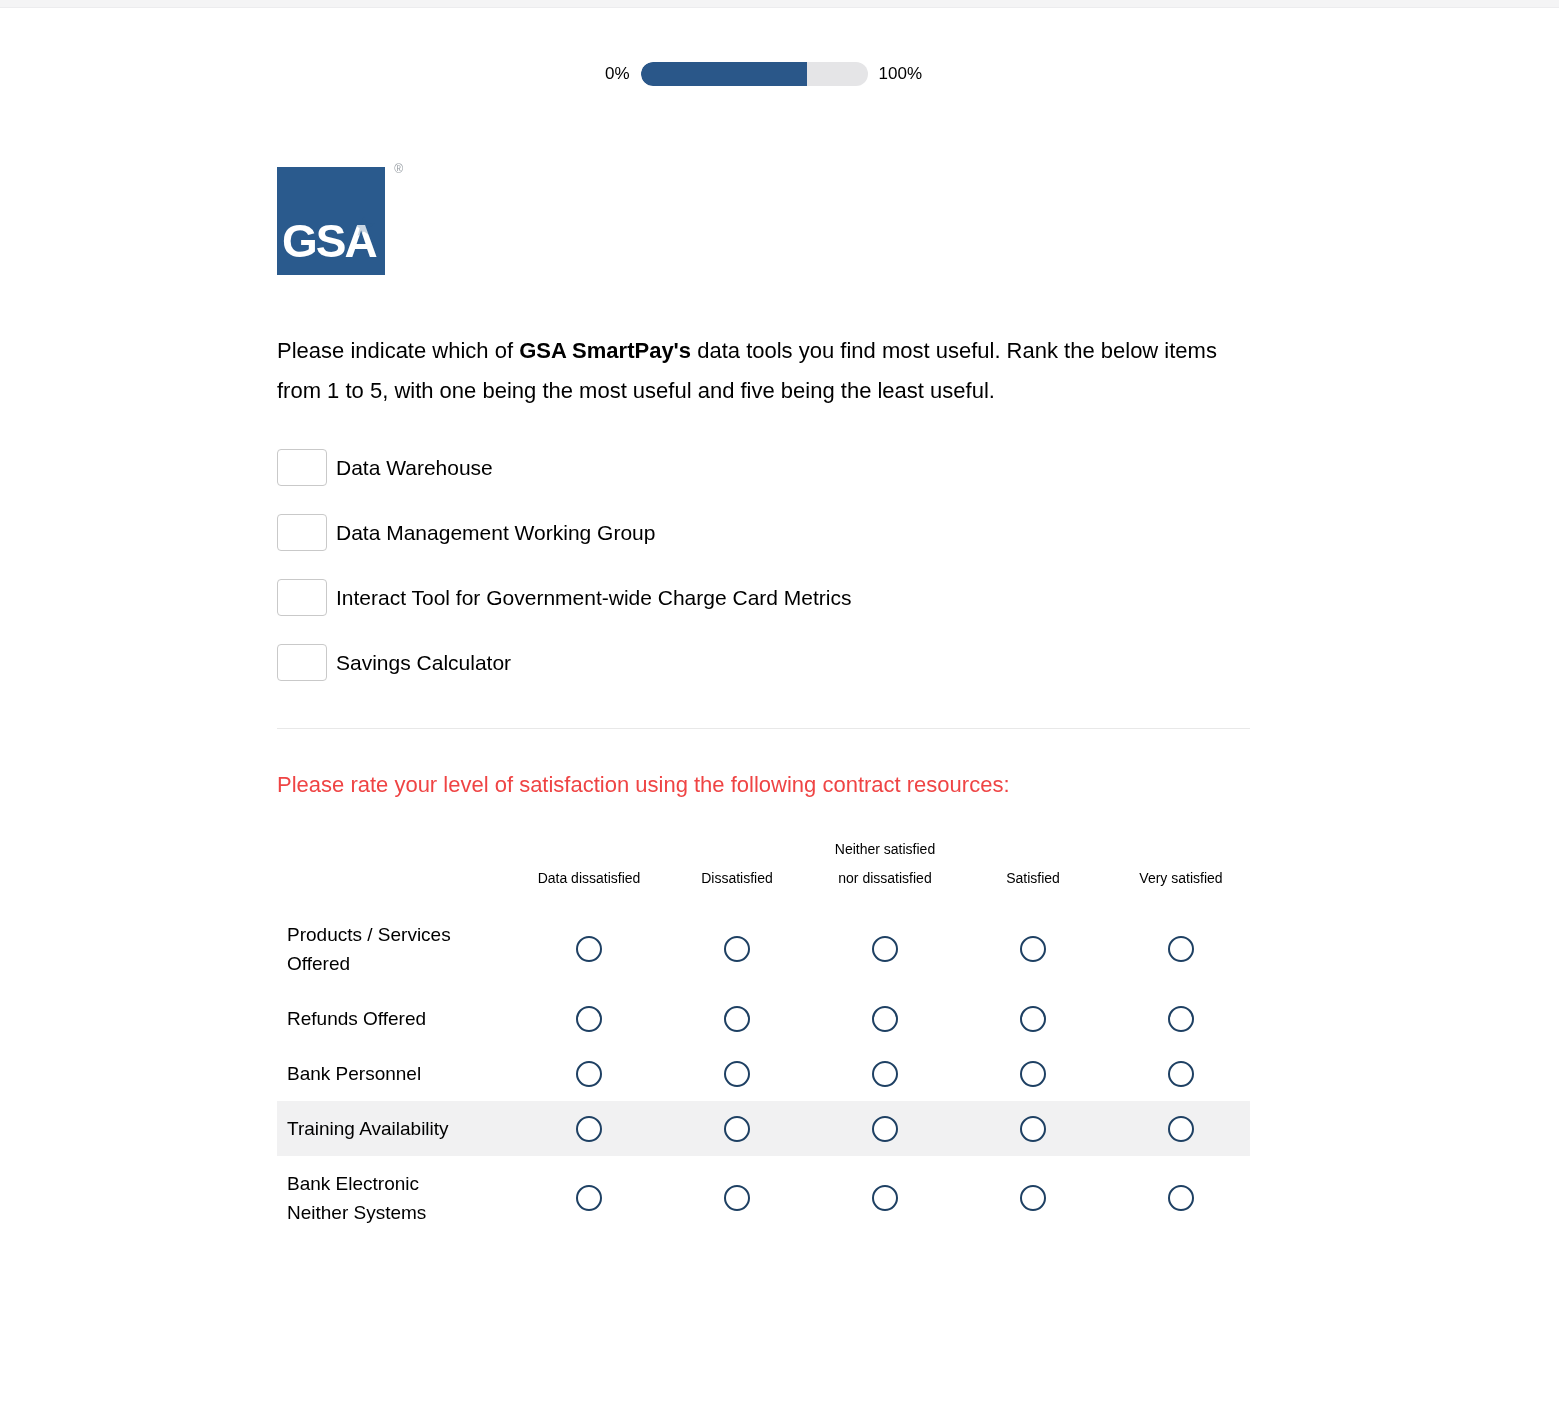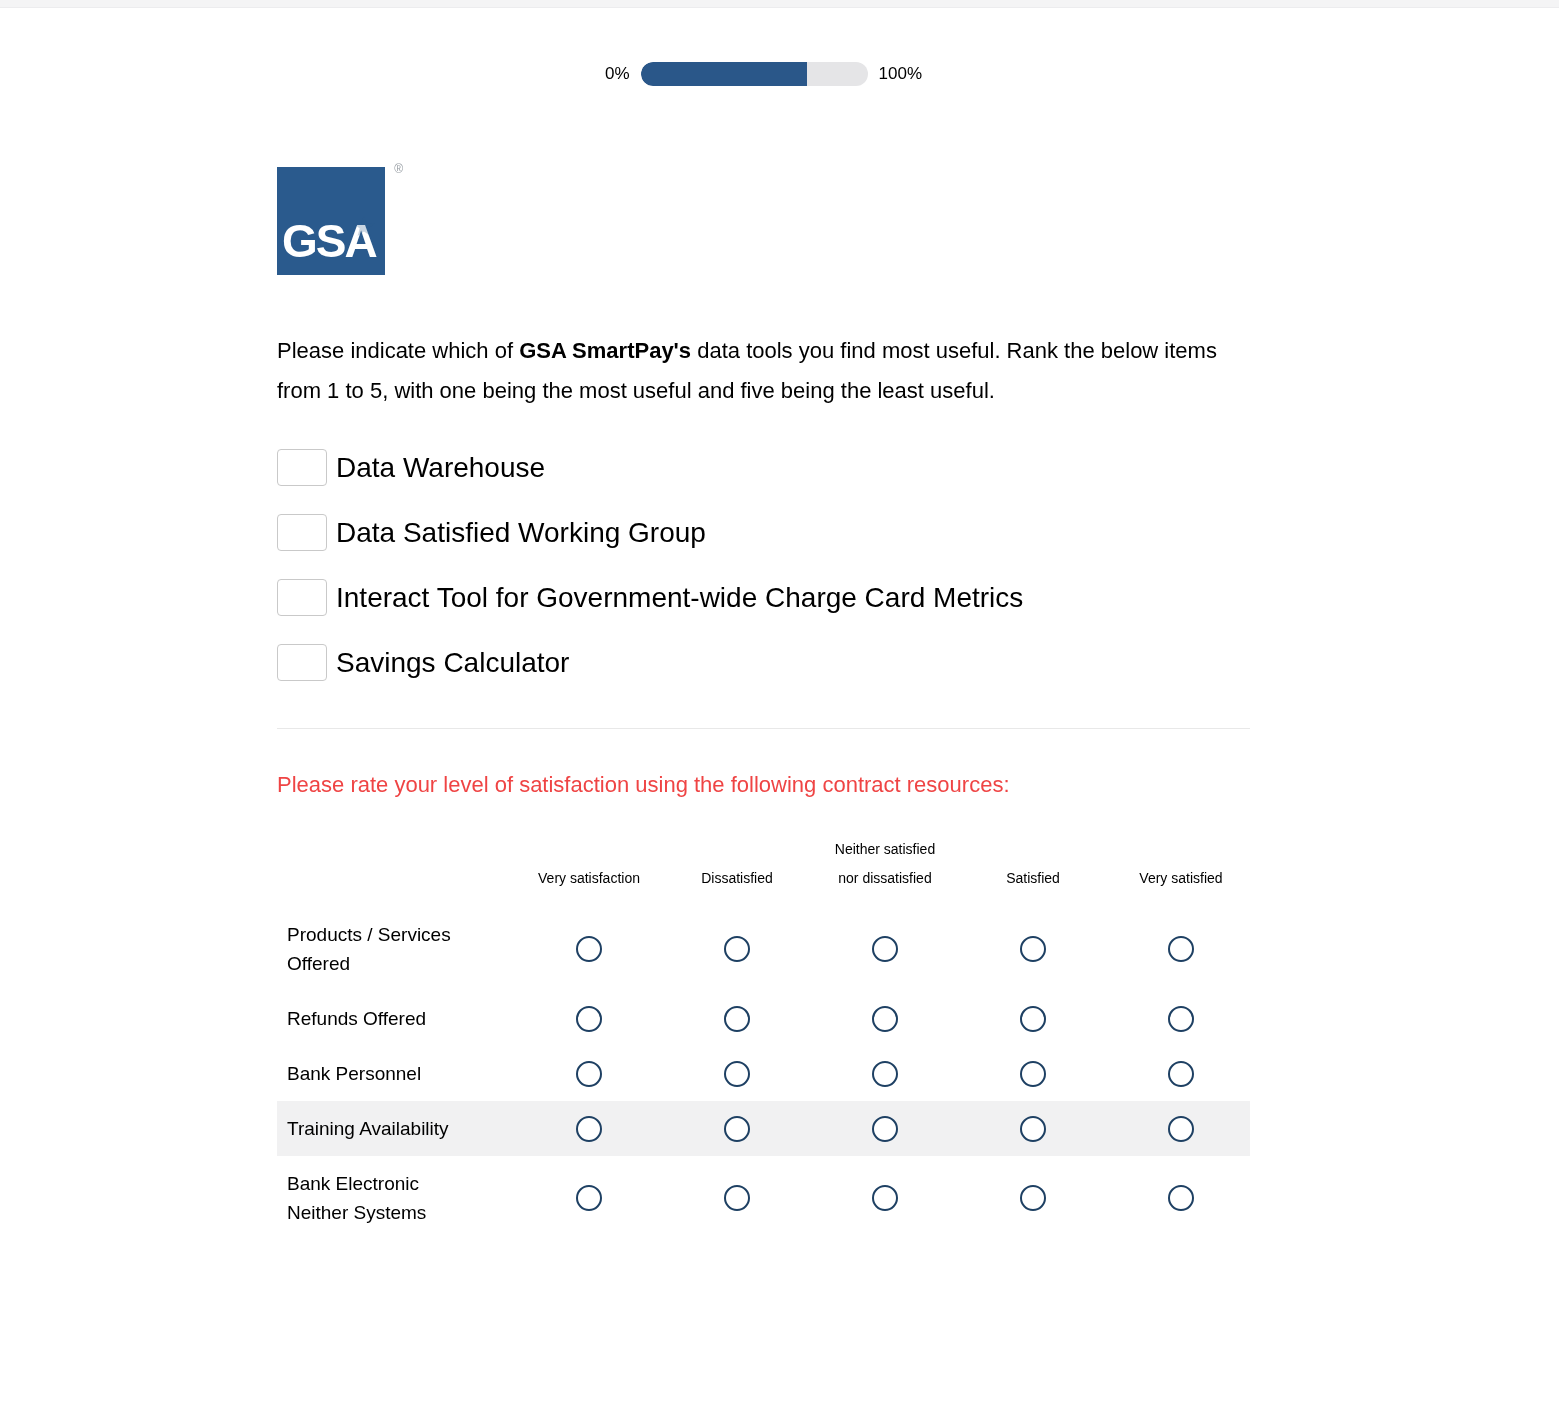--- a/index.html
+++ b/index.html
@@ -86,21 +86,21 @@
     border: 1px solid var(--box-border, #c9c9c9);
     border-radius: 4px;
     background: #fff;
     font-size: 20px;
     text-align: center;
     font-family: "Liberation Sans", sans-serif;
     outline: none;
   }
   .rank-label {
     margin-left: 9px;
-    font-size: 28px;
+    font-size: 21px;
     color: #000;
   }
   .divider {
     margin-top: 47px;
     width: 973px;
     height: 1px;
     background: var(--divider, #e8e8e8);
   }
   
   .q2-text {
@@ -187,41 +187,41 @@
       <span>Please indicate which of </span><span class="b">GSA SmartPay's</span><span> data tools you find most useful. Rank the below items from 1 to 5, with one being the most useful and five being the least useful.</span>
     </div>
 
     <div class="rank-list">
         <div class="rank-item">
     <input class="rank-box" type="text" value="" style="">
     <span class="rank-label">Data Warehouse</span>
   </div>
         <div class="rank-item">
     <input class="rank-box" type="text" value="" style="">
-    <span class="rank-label">Data Satisfied Working Group</span>
+    <span class="rank-label">Data Management Working Group</span>
   </div>
         <div class="rank-item">
     <input class="rank-box" type="text" value="" style="">
     <span class="rank-label">Interact Tool for Government-wide Charge Card Metrics</span>
   </div>
         <div class="rank-item">
     <input class="rank-box" type="text" value="" style="">
     <span class="rank-label">Savings Calculator</span>
   </div>
       </div>
 
     <div class="divider"></div>
 
     <div class="q2-text">Please rate your level of satisfaction using the following contract resources:</div>
 
     <div class="matrix">
       <div class="m-header-row">
         <div class="m-head-spacer"></div>
       <div class="m-head-cell">
-            <span>Very satisfaction</span>
+            <span>Data dissatisfied</span>
           </div>
           <div class="m-head-cell">
             <span>Dissatisfied</span>
           </div>
           <div class="m-head-cell">
             <span>Neither satisfied nor dissatisfied</span>
           </div>
           <div class="m-head-cell">
             <span>Satisfied</span>
           </div>

